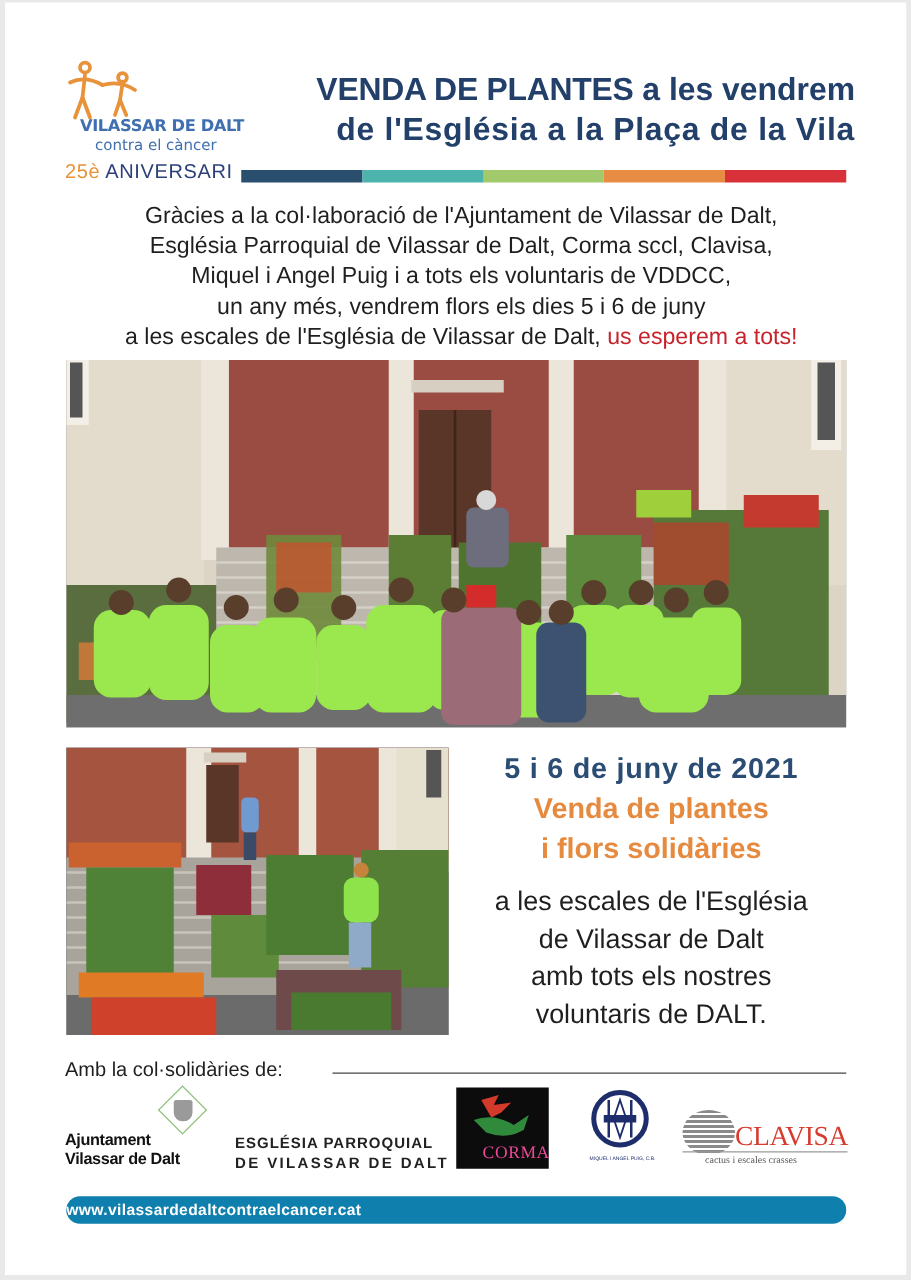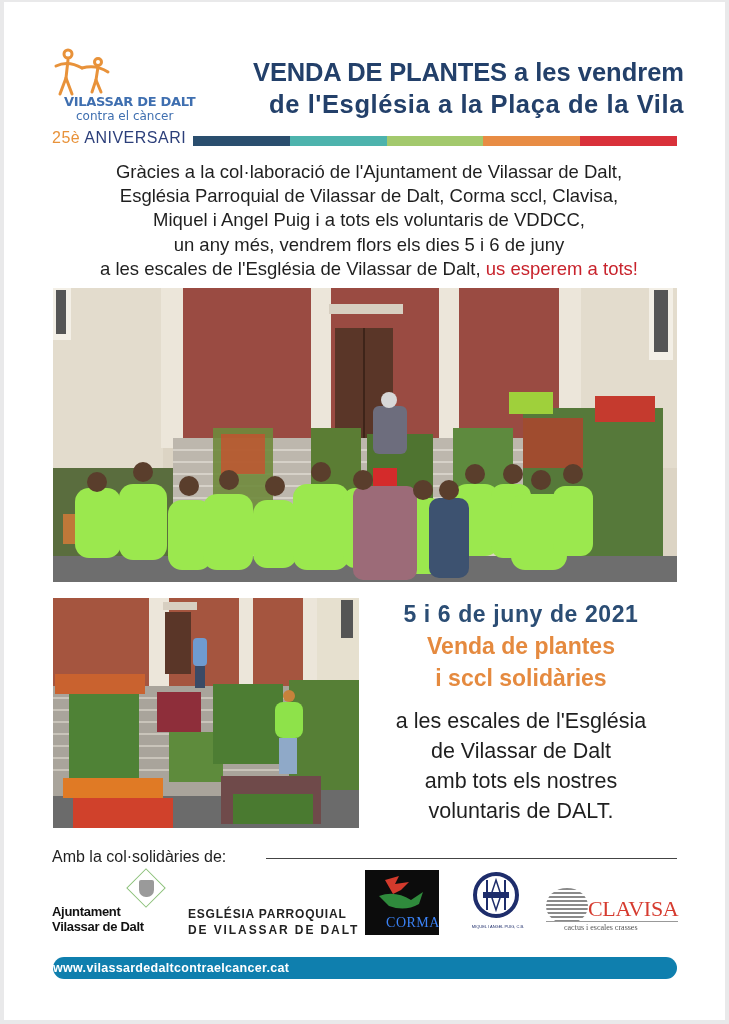--- a/index.html
+++ b/index.html
@@ -50,21 +50,21 @@
   .collab-rule { left: 262px; top: 856px; width: 411px; height: 1px; background: #444; }
 
   .sponsor-ajunt { left: 46px; top: 866px; width: 130px; height: 70px; }
   .ajunt-diamond { position: absolute; left: 82px; top: 6px; width: 26px; height: 26px; border: 1.5px solid #8cc17a; transform: rotate(45deg); background: #fff; }
   .ajunt-crest { position: absolute; left: 89px; top: 12px; width: 15px; height: 17px; background: #9a9a9a; border-radius: 2px 2px 7px 7px; }
   .ajunt-text { position: absolute; left: 2px; top: 36px; font-size: 13px; font-weight: bold; color: #111; line-height: 15px; white-space: nowrap; letter-spacing: -0.3px; }
 
   .sponsor-esglesia { left: 184px; top: 904px; font-size: 12px; color: #222; line-height: 16px; letter-spacing: 0.8px; white-space: nowrap; font-weight: bold; }
 
   .sponsor-corma { left: 361px; top: 868px; width: 74px; height: 65px; background: #0c0c0c; }
-  .corma-text { position: absolute; left: 0; width: 96px; bottom: 4px; text-align: center; color: #3b82f6; font-family: "Liberation Serif", serif; font-size: 14px; letter-spacing: 0.5px; }
+  .corma-text { position: absolute; left: 0; width: 96px; bottom: 4px; text-align: center; color: #ec4899; font-family: "Liberation Serif", serif; font-size: 14px; letter-spacing: 0.5px; }
 
   .sponsor-miquel { left: 463px; top: 870px; width: 62px; height: 60px; }
   .miquel-circle { position: absolute; left: 6px; top: 0; width: 46px; height: 46px; border-radius: 50%; border: 4px solid #1e2d6b; box-sizing: border-box; background: #fff; }
   .miquel-caption { position: absolute; left: 0; top: 52px; width: 62px; text-align: center; font-size: 4px; color: #1e2d6b; white-space: nowrap; }
 
   .sponsor-clavisa { left: 538px; top: 886px; width: 140px; height: 46px; }
   .clavisa-disc { position: absolute; left: 4px; top: 0; width: 42px; height: 36px; border-radius: 50%;
     background: repeating-linear-gradient(to bottom, #8a8a8a 0 2px, #ffffff 2px 4px); }
   .clavisa-name { position: absolute; left: 46px; top: 8px; font-family: "Liberation Serif", serif; font-size: 22px; color: #d63b2f; letter-spacing: -0.3px; text-align: center; }
   .clavisa-line { position: absolute; left: 4px; top: 33px; width: 132px; height: 1px; background: #999; }
@@ -244,21 +244,21 @@
       <rect x="142" y="68" width="10" height="22" fill="#3b4a66"></rect>
       <rect x="222" y="104" width="28" height="36" rx="8" fill="#8ee24a"></rect>
       <rect x="226" y="140" width="18" height="36" fill="#8fa9c8"></rect>
       <circle cx="236" cy="98" r="6" fill="#c7823b"></circle>
     </svg>
   </div>
 
   <div class="abs info">
     <div class="date">5 i 6 de juny de 2021</div>
     <div class="sub">Venda de plantes</div>
-    <div class="sub">i sccl solidàries</div>
+    <div class="sub">i flors solidàries</div>
     <div class="body">
       <div>a les escales de l'Església</div>
       <div>de Vilassar de Dalt</div>
       <div>amb tots els nostres</div>
       <div>voluntaris de DALT.</div>
     </div>
   </div>
 
   <div class="abs collab-label">Amb la col·solidàries de:</div>
   <div class="abs collab-rule"></div>

